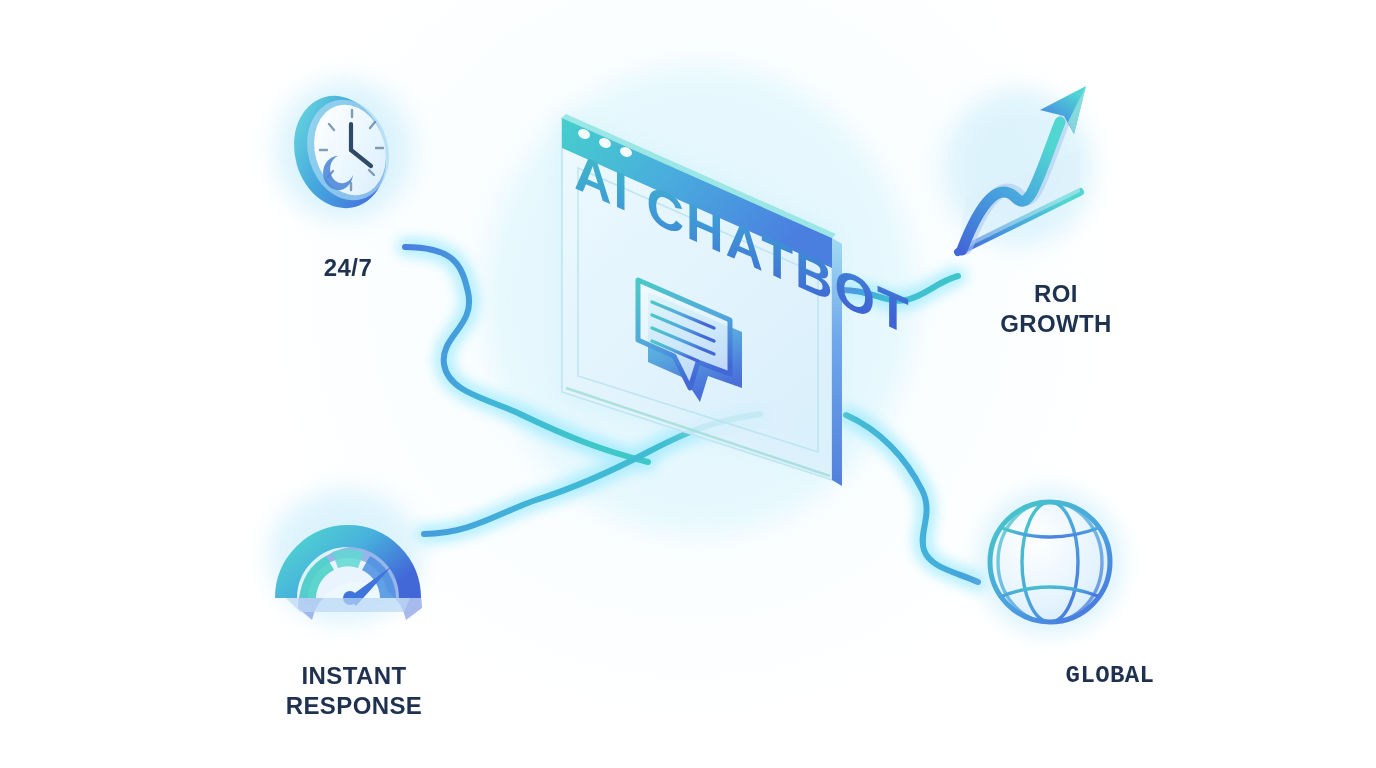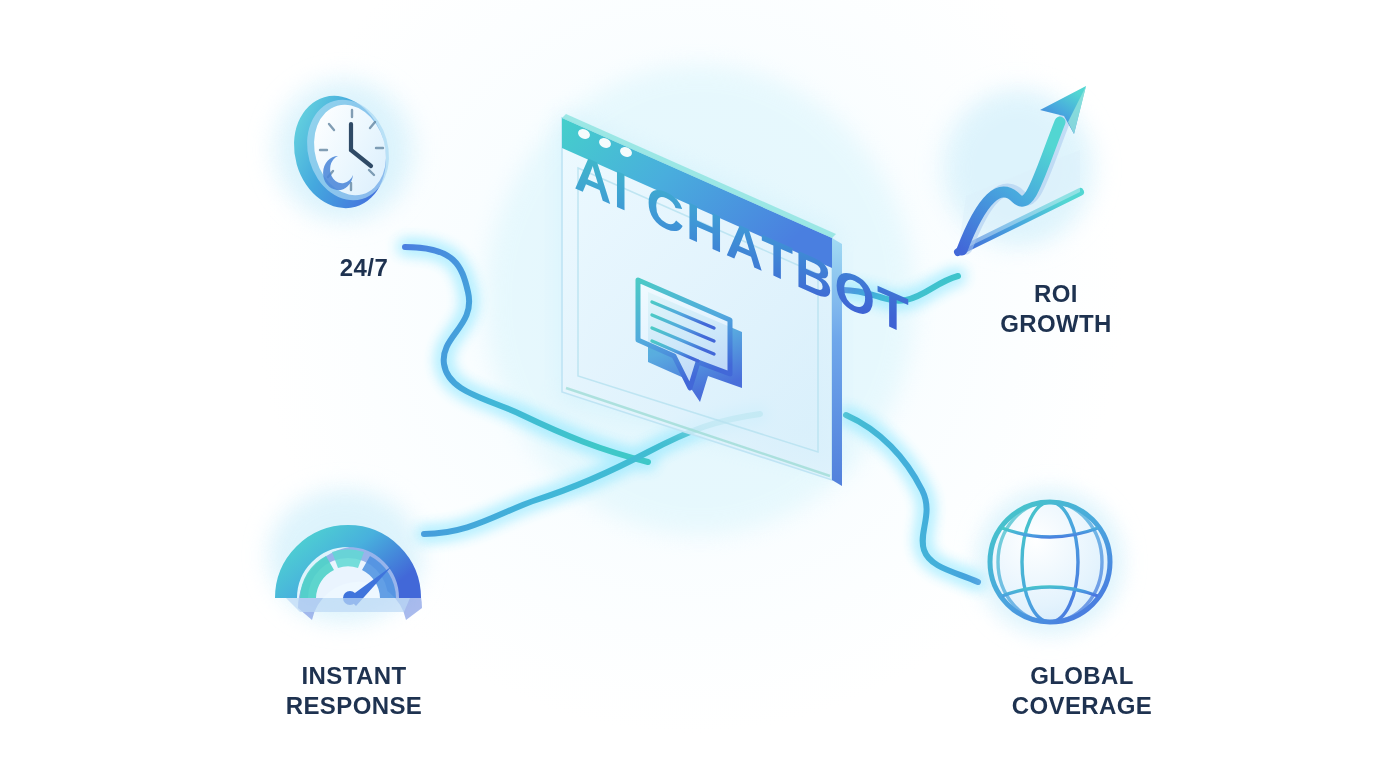--- a/index.html
+++ b/index.html
@@ -27,24 +27,24 @@
     font-family: "Liberation Sans", sans-serif;
     font-weight: bold;
     font-size: 24px;
     line-height: 1.22;
     letter-spacing: 0.4px;
     text-align: center;
     white-space: pre-line;
     user-select: none;
   }
   .node-label .l2 { display: block; }
-  #label-clock  { left: 252px; top: 224px; width: 224px; }
+  #label-clock  { left: 236px; top: 224px; width: 224px; }
   #label-roi    { left: 940px; top: 250px; width: 232px; }
   #label-gauge  { left: 226px; top: 632px; width: 256px; }
-  #label-globe  { left: 962px; top: 632px; width: 240px; }
+  #label-globe  { left: 990px; top: 632px; width: 240px; font-family: Liberation Mono, monospace; }
 </style>
 </head>
 <body>
 
 <div id="stage">
 
   <svg id="artboard" viewBox="0 0 1376 768" width="1376" height="768">
     <defs>
       <linearGradient id="gTitle" x1="0" y1="0" x2="1" y2="0.55">
         <stop offset="0%" stop-color="#45cfcb"></stop>
@@ -281,16 +281,15 @@
     <span class="l2">RESPONSE</span>
   </div>
 
   <div class="node-label" id="label-roi">
     <span>ROI</span>
     <span class="l2">GROWTH</span>
   </div>
 
   <div class="node-label" id="label-globe">
     <span>GLOBAL</span>
-    <span class="l2">COVERAGE</span>
   </div>
 
 </div>
 
 </body></html>

